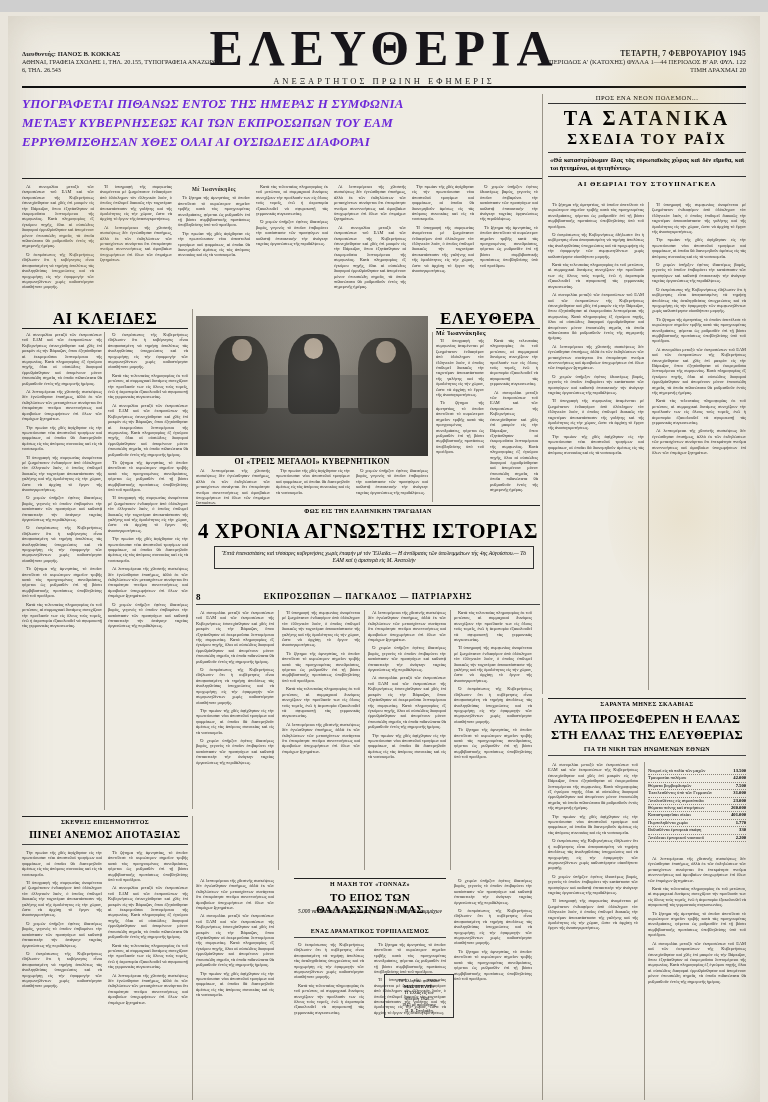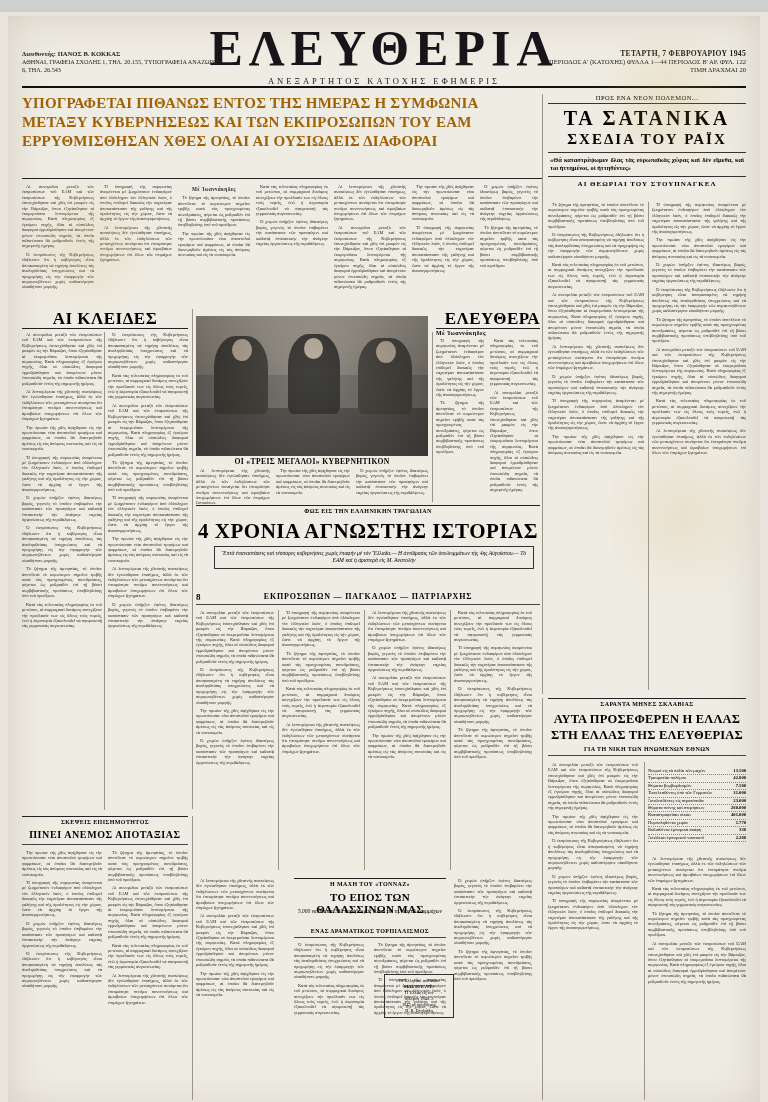--- a/index.html
+++ b/index.html
@@ -31,21 +31,21 @@
   .mast-left .b{font-weight:bold;font-size:6.6px;}
   .mast-right{
     position:absolute;right:0;top:28px;width:210px;text-align:right;font-size:6.6px;line-height:8px;color:#222;
   }
   .mast-right .b{font-weight:bold;font-size:7.6px;letter-spacing:.3px;}
   .rule{border-top:1px solid #222;}
   .rule2{border-top:2px solid #111;}
   .thin{border-top:1px solid #444;}
   
   .headzone{position:absolute;left:14px;top:78px;width:520px;}
-  .h1{font-size:15px;line-height:19px;font-weight:bold;letter-spacing:.2px;color:#a16207;}
+  .h1{font-size:13px;line-height:19px;font-weight:bold;letter-spacing:.2px;color:#6d28d9;font-style:italic;}
   .h2{font-size:13.5px;line-height:18px;font-weight:bold;letter-spacing:.5px;color:#111;}
   .rightcol-top{position:absolute;left:540px;top:78px;width:198px;}
   .kicker{font-size:6.5px;text-align:center;letter-spacing:.5px;border-bottom:1px solid #333;padding-bottom:2px;}
   .rt-h{font-size:20px;letter-spacing:3px;text-align:center;font-weight:bold;line-height:23px;margin-top:3px;}
   .rt-h2{font-size:15px;letter-spacing:2px;text-align:center;font-weight:bold;line-height:18px;}
   .quote{font-size:6.4px;line-height:8.4px;text-align:justify;font-weight:bold;margin-top:4px;padding:3px 2px;border-top:1px solid #333;border-bottom:1px solid #333;}
   .subhead{font-size:7px;text-align:center;letter-spacing:1px;margin:3px 0 2px;font-weight:bold;}
   
   .col{position:absolute;font-size:4.4px;line-height:5.4px;text-align:justify;color:#2a2724;overflow:hidden;}
   .col p{margin:0 0 3px 0;text-indent:4px;}
@@ -71,21 +71,21 @@
   .stain{position:absolute;border-radius:50%;pointer-events:none;}
 </style>
 </head>
 <body>
 
 <div class="page">
  <div class="paper">
 
   <div class="masthead">
     <div class="mast-title">ΕΛΕΥΘΕΡΙΑ</div>
-    <div class="mast-sub">ΑΝΕΞΑΡΤΗΤΟΣ ΚΑΤΟΧΗΣ ΕΦΗΜΕΡΙΣ</div>
+    <div class="mast-sub">ΑΝΕΞΑΡΤΗΤΟΣ ΠΡΩΙΝΗ ΕΦΗΜΕΡΙΣ</div>
     <div class="mast-left">
       <div class="b">Διευθυντής: ΠΑΝΟΣ Β. ΚΟΚΚΑΣ</div>
       <div>ΑΘΗΝΑΙ, ΓΡΑΦΕΙΑ ΣΧΟΛΗΣ 1, ΤΗΛ. 20.155, ΤΥΠΟΓΡΑΦΕΙΑ ΑΝΑΖΩΡΟΥ 6, ΤΗΛ. 26.543</div>
     </div>
     <div class="mast-right">
       <div class="b">ΤΕΤΑΡΤΗ, 7 ΦΕΒΡΟΥΑΡΙΟΥ 1945</div>
       <div>ΠΕΡΙΟΔΟΣ Α' (ΚΑΤΟΧΗΣ) ΦΥΛΛΑ 1—44  ΠΕΡΙΟΔΟΣ Β' ΑΡ. ΦΥΛ. 122 ΤΙΜΗ ΔΡΑΧΜΑΙ 20</div>
     </div>
   </div>
   <div style="position:absolute;left:14px;top:70px;width:724px;" class="rule2"></div>
@@ -155,21 +155,21 @@
     <p>Ἡ ὑπογραφὴ τῆς συμφωνίας ἀναμένεται μὲ ζωηρότατον ἐνδιαφέρον ἀπὸ ὁλόκληρον τὸν ἑλληνικὸν λαόν, ὁ ὁποῖος ἐπιθυμεῖ διακαῶς τὴν ταχυτέραν ἀποκατάστασιν τῆς γαλήνης καὶ τῆς ὁμαλότητος εἰς τὴν χώραν, ὥστε νὰ ἀρχίσῃ τὸ ἔργον τῆς ἀνασυγκροτήσεως.</p>
   </div>
   <div class="col" style="left:472px;top:168px;width:58px;height:118px;">
     <p>Ὁ χειμὼν ὑπῆρξεν ἐφέτος ἰδιαιτέρως βαρύς, γεγονὸς τὸ ὁποῖον ἐπιβαρύνει τὴν κατάστασιν τῶν προσφύγων καὶ καθιστᾷ ἐπιτακτικὴν τὴν ἀνάγκην ταχείας ὀργανώσεως τῆς περιθάλψεως.</p>
     <p>Τὸ ζήτημα τῆς ἀμνηστίας, τὸ ὁποῖον ἀπετέλεσε τὸ κυριώτερον σημεῖον τριβῆς κατὰ τὰς προηγουμένας συνεδριάσεις, φέρεται ὡς ρυθμισθὲν ἐπὶ τῇ βάσει συμβιβαστικῆς προτάσεως ὑποβληθείσης ὑπὸ τοῦ προέδρου.</p>
   </div>
 
   <div class="sect bigtitle" style="left:14px;top:293px;width:166px;">ΑΙ ΚΛΕΙΔΕΣ</div>
   <div style="position:absolute;left:14px;top:312px;width:166px;" class="rule"></div>
 
-  <div class="sect bigtitle" style="left:432px;top:293px;width:100px;text-align:right;">ΕΛΕΥΘΕΡΑ</div>
+  <div class="sect bigtitle" style="left:432px;top:293px;width:100px;text-align:left;">ΕΛΕΥΘΕΡΑ</div>
   <div style="position:absolute;left:428px;top:312px;width:104px;" class="rule"></div>
   <div class="sect tiny" style="left:428px;top:314px;width:104px;text-align:left;">Μέ Ἰωαννάκηδες</div>
 
   <div class="photo">
     <div class="sky"></div>
     <div class="floor"></div>
     <div class="fig" style="left:18px;width:54px;height:78px;background:#3a3832;"></div>
     <div class="head" style="left:36px;bottom:95px;width:20px;height:22px;"></div>
     <div class="fig" style="left:92px;width:52px;height:80px;background:#2b2a27;"></div>
     <div class="head" style="left:108px;bottom:97px;width:19px;height:21px;"></div>

